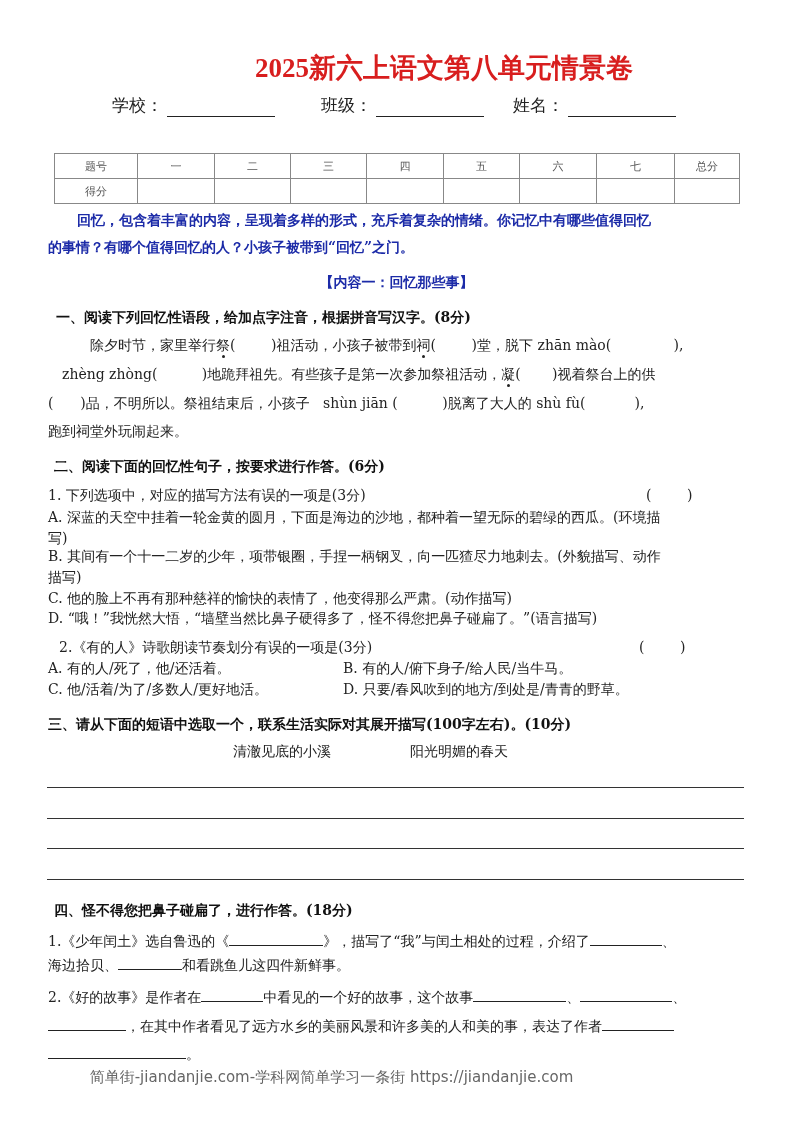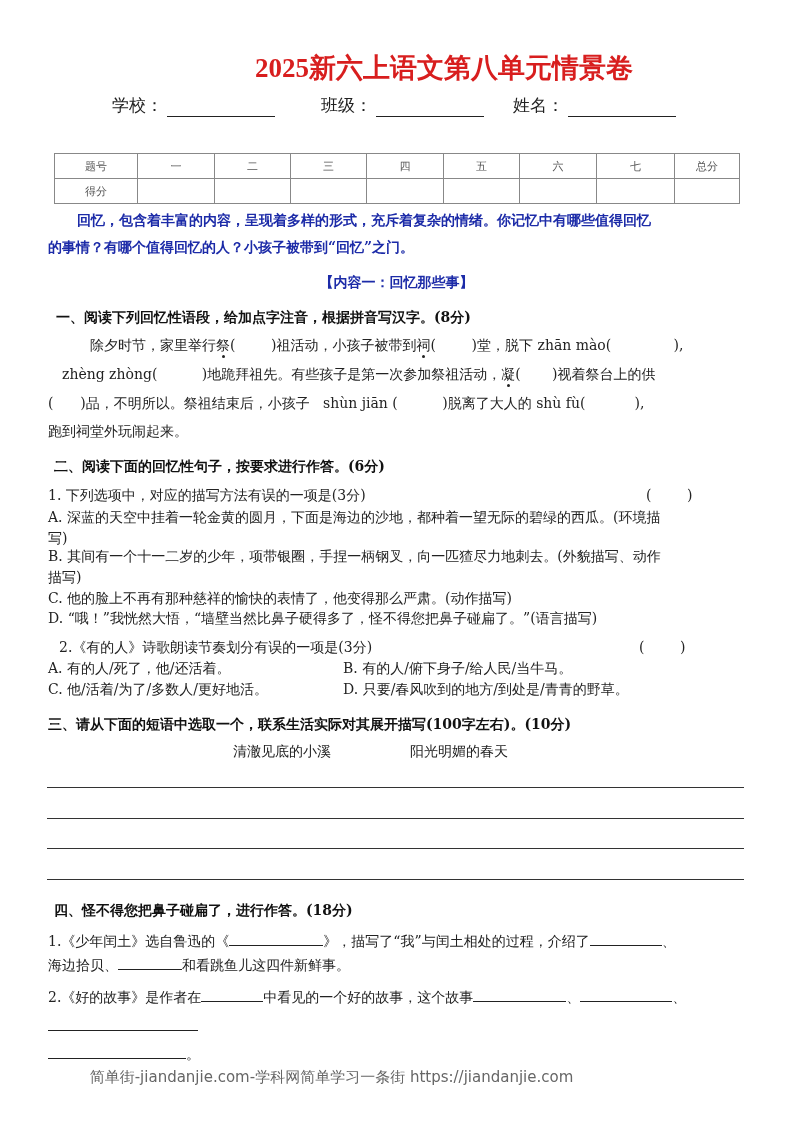--- a/index.html
+++ b/index.html
@@ -121,19 +121,19 @@
 <div class="abs txt" style="left:48px; top:930px;">
   <span>1.《少年闰土》选自鲁迅的《</span><span class="blank" style="width:94px;"></span><span>》，描写了“我”与闰土相处的过程，介绍了</span><span class="blank" style="width:72px;"></span><span>、</span>
 </div>
 <div class="abs txt" style="left:48px; top:918px;margin-top:36px;">
   <span>海边拾贝、</span><span class="blank" style="width:64px;"></span><span>和看跳鱼儿这四件新鲜事。</span>
 </div>
 <div class="abs txt" style="left:48px; top:986px;">
   <span>2.《好的故事》是作者在</span><span class="blank" style="width:62px;"></span><span>中看见的一个好的故事，这个故事</span><span class="blank" style="width:93px;"></span><span>、</span><span class="blank" style="width:92px;"></span><span>、</span>
 </div>
 <div class="abs txt" style="left:48px; top:1015px;">
-  <span class="blank" style="width:78px;"></span><span class="blank" style="width:72px;"></span>
+  <span class="blank" style="width:78px;"></span><span>，在其中作者看见了远方水乡的美丽风景和许多美的人和美的事，表达了作者</span><span class="blank" style="width:72px;"></span>
 </div>
 <div class="abs txt" style="left:48px; top:1043px;">
   <span class="blank" style="width:138px;"></span><span>。</span>
 </div>
 
 <div class="abs footer">简单街-jiandanjie.com-学科网简单学习一条街 https://jiandanjie.com</div>
 
 </body></html>

